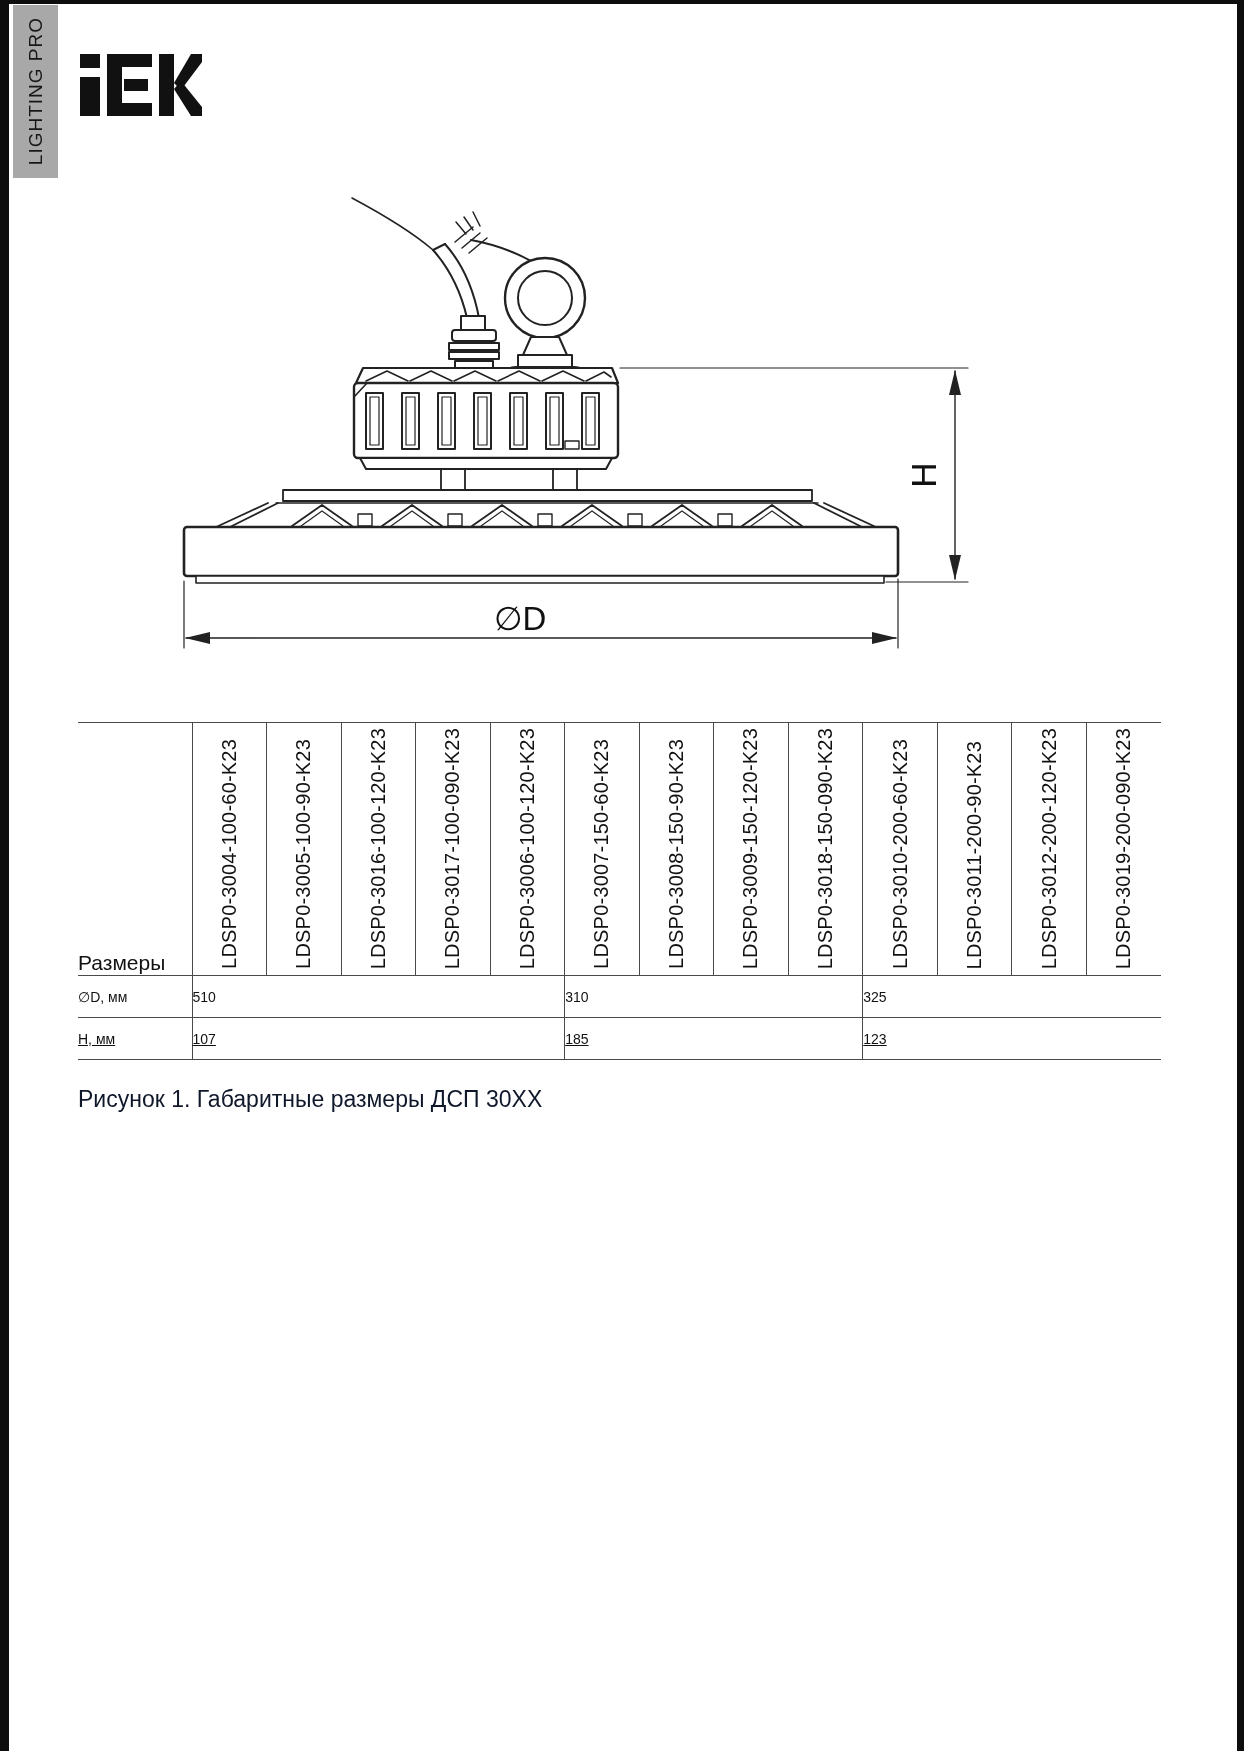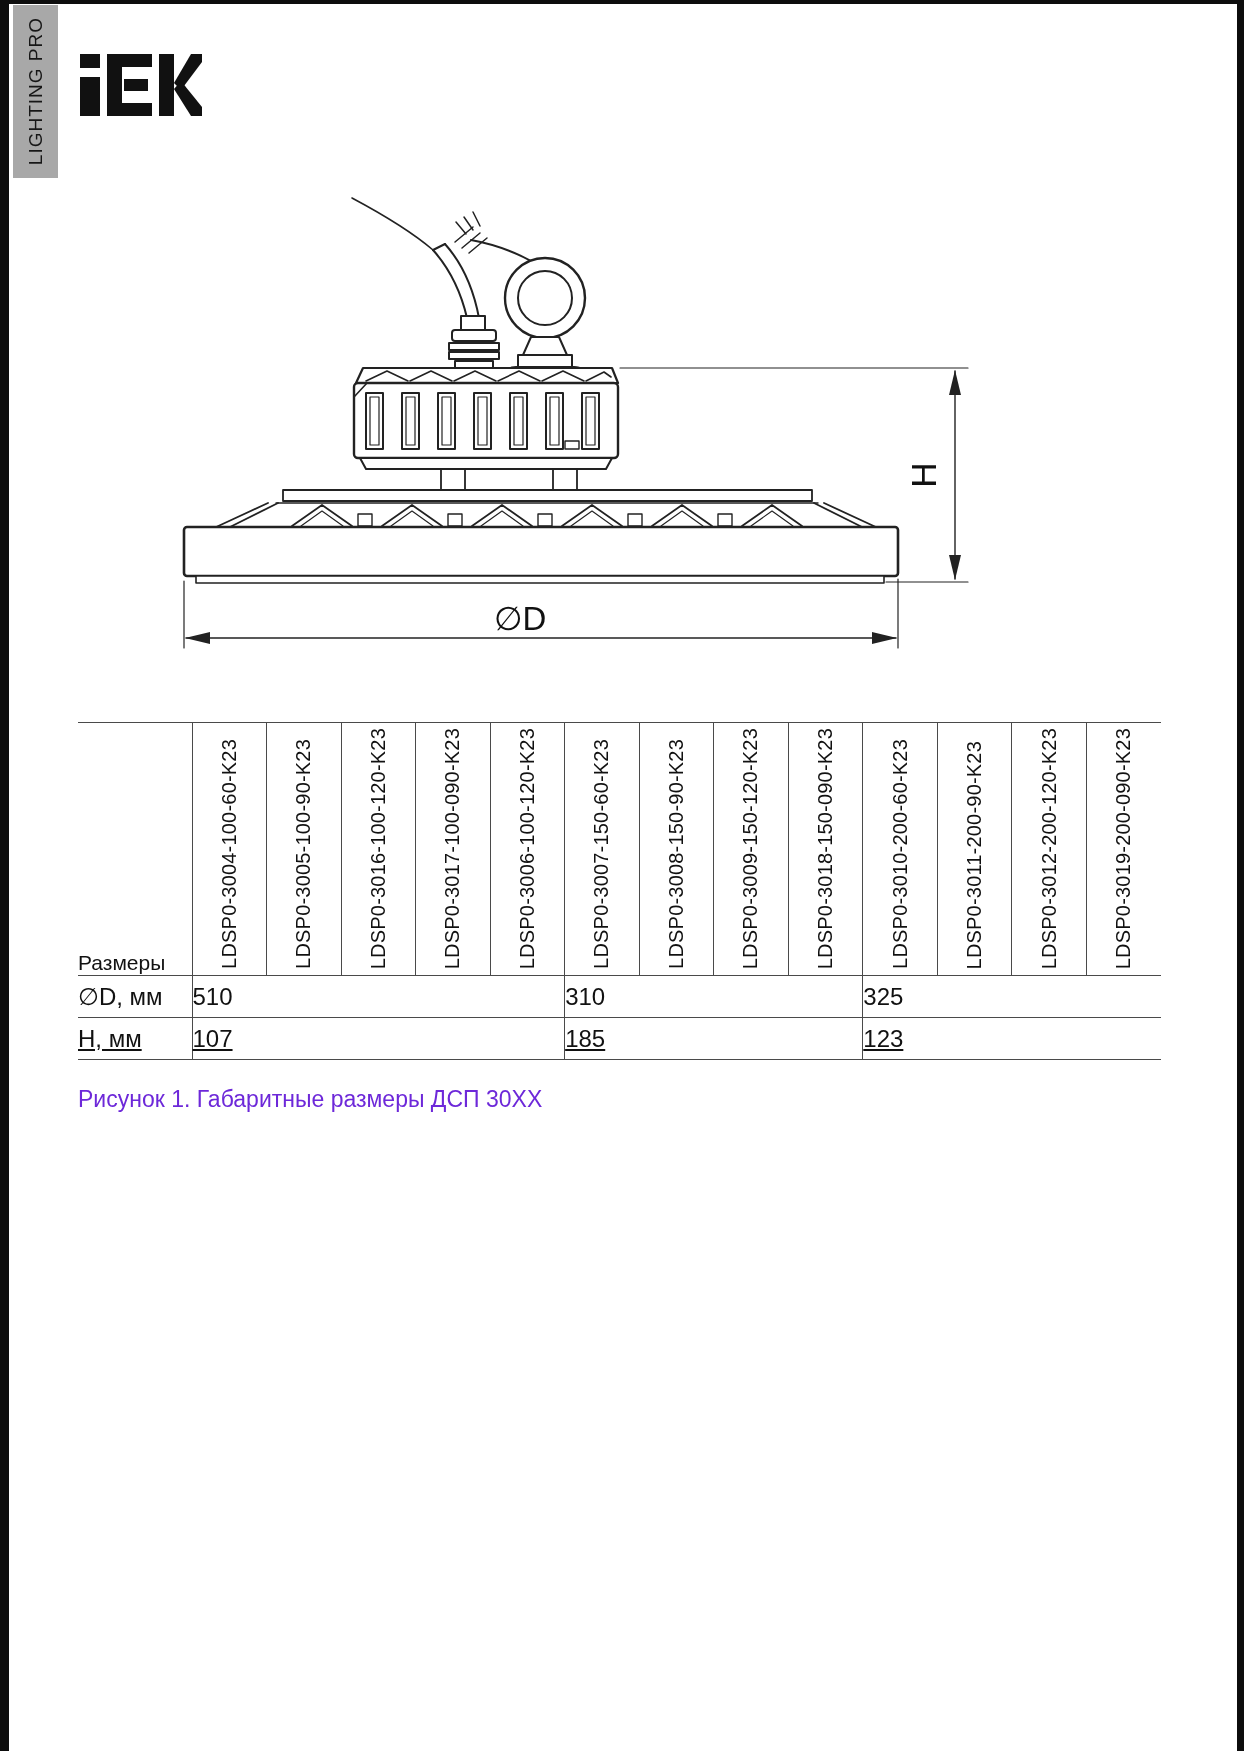--- a/index.html
+++ b/index.html
@@ -23,26 +23,26 @@
   .tbl-wrap{position:absolute;left:78px;top:722px;}
   table.dims{border-collapse:collapse;table-layout:fixed;width:1083px;
              border-top:1px solid #4a4a4a;color:#111;}
   table.dims th,table.dims td{font-weight:400;padding:0;}
   col.c-label{width:114px;}
   tr.head-row th{height:252px;vertical-align:bottom;}
   th.corner{vertical-align:top;text-align:left;padding:13px 4px 0 7px;font-size:21px;}
   th.model{border-left:1px solid #4a4a4a;text-align:center;}
   .vhead{writing-mode:vertical-rl;transform:rotate(180deg);white-space:nowrap;
          margin:0 auto 6px auto;font-size:20px;letter-spacing:0.2px;}
-  tr.data-row td{height:41px;border-top:1px solid #4a4a4a;vertical-align:middle;font-size:24px;}
+  tr.data-row td{height:41px;border-top:1px solid #4a4a4a;vertical-align:middle;font-size:14px;}
   tr.data-row:last-child td{border-bottom:1px solid #4a4a4a;text-decoration:underline;}
   td.rlabel{padding-left:7px;}
   td.val{border-left:1px solid #4a4a4a;padding-left:11px;}
   
-  .caption{position:absolute;left:78px;top:1086px;font-size:23px;color:#6d28d9;}
+  .caption{position:absolute;left:78px;top:1086px;font-size:23px;color:#0f172a;}
 </style>
 </head>
 <body>
 
 <div class="page">
 
   <div class="edge-top"></div>
   <div class="edge-left"></div>
   <div class="edge-right"></div>
 

